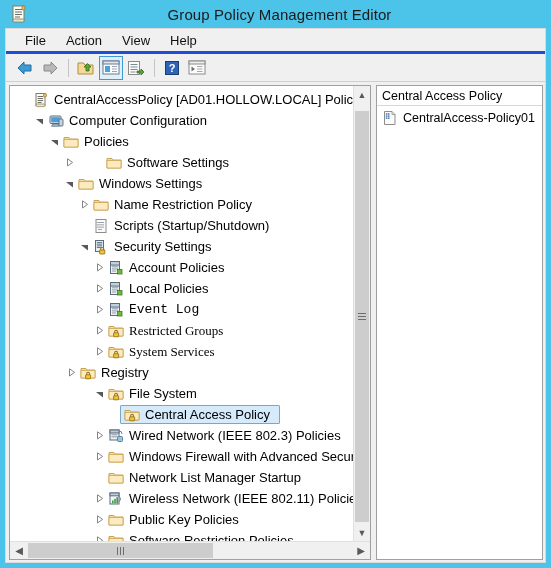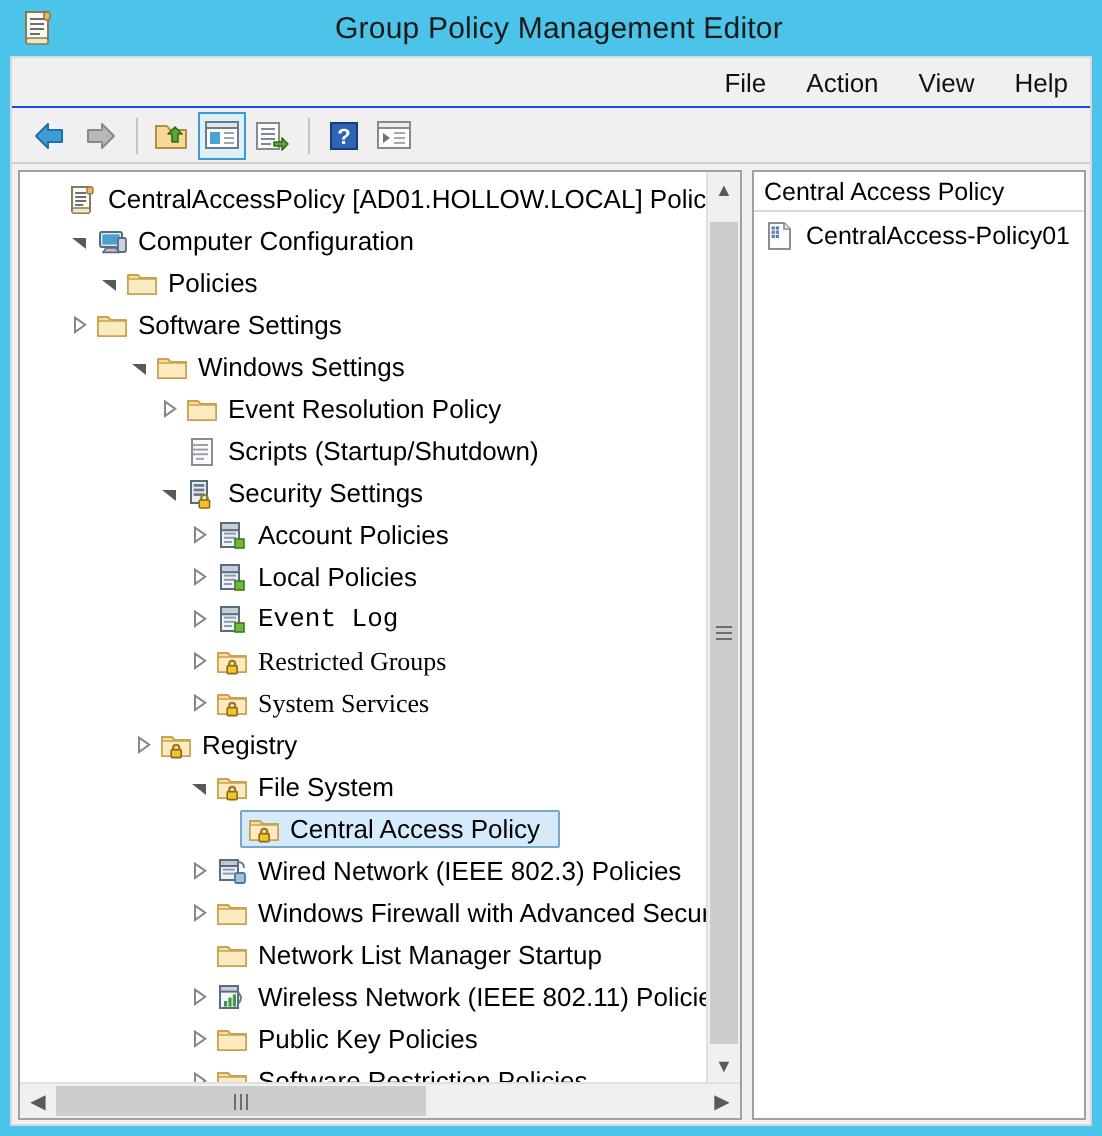--- a/index.html
+++ b/index.html
@@ -45,22 +45,21 @@
     display: flex; flex-direction: column;
     min-height: 0;
   }
 
   
   .menubar {
     height: 25px; flex: 0 0 25px;
     background: #f0f0f0;
     display: flex; align-items: center;
     padding-left: 10px;
-    border-bottom: 1px solid #1d4ed8;
-    justify-content: flex-end;
+    border-bottom: 3px solid #1d4ed8;
   }
   .menu-item {
     font-size: 13px; color: #111;
     padding: 2px 9px; margin-right: 2px;
     cursor: default;
   }
 
   
   .toolbar {
     height: 28px; flex: 0 0 28px;
@@ -370,21 +369,21 @@
                   <span class="sel-wrap">
                     <span class="node-icon">
                       <svg width="16" height="16" viewBox="0 0 16 16">
                         <path d="M1 3.5 L6 3.5 L7.3 5 L15 5 L15 13 L1 13 Z" fill="#f8dc9a" stroke="#c9a352" stroke-width="1" stroke-linejoin="round"></path>
                         <path d="M1 5.5 L15 5.5 L15 13 L1 13 Z" fill="#fcebc0" stroke="#c9a352" stroke-width=".8"></path>
                       </svg>
                     </span>
                     <span class="node-label">Policies</span>
                   </span>
                 </div>
-                <div class="node" style="padding-left: 21px;">
+                <div class="node" style="padding-left: 51px; gap: 28px;">
                   <span class="twisty">
                     <svg width="9" height="9" viewBox="0 0 9 9">
                       <path d="M2.5 0.8 L7.6 4.4 L2.5 8 Z" fill="none" stroke="#868686" stroke-width="1"></path>
                     </svg>
                   </span>
                   <span class="sel-wrap">
                     <span class="node-icon">
                       <svg width="16" height="16" viewBox="0 0 16 16">
                         <path d="M1 3.5 L6 3.5 L7.3 5 L15 5 L15 13 L1 13 Z" fill="#f8dc9a" stroke="#c9a352" stroke-width="1" stroke-linejoin="round"></path>
                         <path d="M1 5.5 L15 5.5 L15 13 L1 13 Z" fill="#fcebc0" stroke="#c9a352" stroke-width=".8"></path>
@@ -415,21 +414,21 @@
                       <path d="M2.5 0.8 L7.6 4.4 L2.5 8 Z" fill="none" stroke="#868686" stroke-width="1"></path>
                     </svg>
                   </span>
                   <span class="sel-wrap">
                     <span class="node-icon">
                       <svg width="16" height="16" viewBox="0 0 16 16">
                         <path d="M1 3.5 L6 3.5 L7.3 5 L15 5 L15 13 L1 13 Z" fill="#f8dc9a" stroke="#c9a352" stroke-width="1" stroke-linejoin="round"></path>
                         <path d="M1 5.5 L15 5.5 L15 13 L1 13 Z" fill="#fcebc0" stroke="#c9a352" stroke-width=".8"></path>
                       </svg>
                     </span>
-                    <span class="node-label">Event Resolution Policy</span>
+                    <span class="node-label">Name Restriction Policy</span>
                   </span>
                 </div>
                 <div class="node" style="padding-left: 66px;">
                   <span class="twisty"></span>
                   <span class="sel-wrap">
                     <span class="node-icon">
                       <svg width="16" height="16" viewBox="0 0 16 16">
                         <rect x="3" y="1.5" width="10" height="13" fill="#fafafa" stroke="#8d8d8d" stroke-width="1"></rect>
                         <g fill="#9aa3ab">
                           <rect x="5" y="4" width="6" height="1"></rect>

